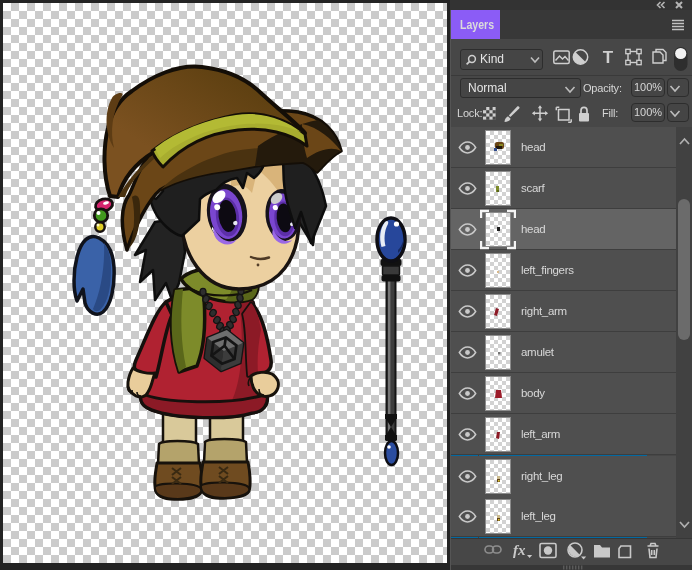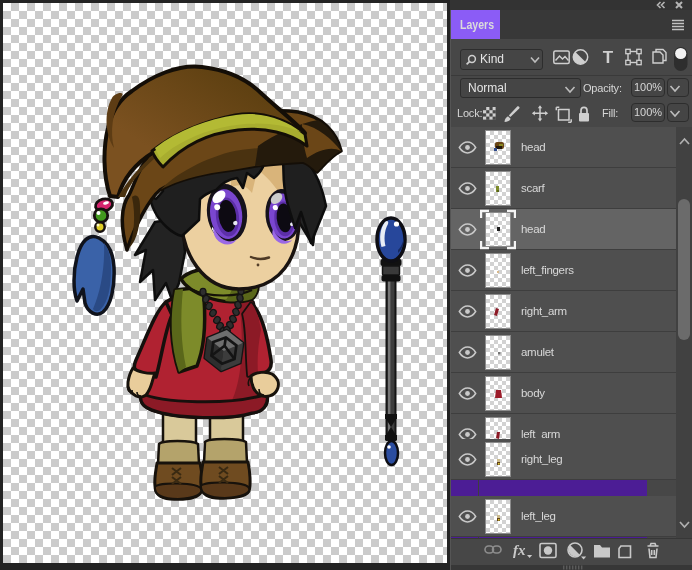--- a/index.html
+++ b/index.html
@@ -7,21 +7,21 @@
  background-size:16px 16px}
 #art{position:absolute;left:3px;top:3px}
 #panel{position:absolute;left:450px;top:0;width:242px;height:570px;background:#474747;border-left:1px solid #555}
 #topbar{position:absolute;left:450px;top:0;width:242px;height:10px;background:#333333;z-index:5}
 .tabbar{position:absolute;left:0;top:10px;width:242px;height:29px;background:#383838}
 .tab{position:absolute;left:0;top:0;width:49px;height:29px;background:#8b5cf6;color:#dbdbdb;font-weight:bold;font-size:12px;line-height:30px;padding-left:9px;box-sizing:border-box;white-space:nowrap}
 .row{position:absolute;left:0;width:242px;background:#474747}
 .dd{position:absolute;background:#454545;border:1px solid #2d2d2d;border-radius:3px;color:#e5e5e5;font-size:12px;box-sizing:border-box}
 .lbl{position:absolute;color:#d6d6d6;font-size:11px;letter-spacing:-0.2px}
 .vbox{position:absolute;background:#454545;border:1px solid #2d2d2d;border-radius:4px;color:#d6d6d6;font-size:11px;box-sizing:border-box;text-align:center}
-#list{position:absolute;left:0;top:127px;width:196px;height:411px;background:#4c1d95}
+#list{position:absolute;left:0;top:127px;width:196px;height:411px;background:#0369a1}
 .lrow{position:absolute;left:0;width:242px;height:40px;background:#4f4f4f;border-bottom:1px solid #3e3e3e}
 .lrow.sel{background:#646464}
 .eyesep{position:absolute;left:27px;top:0;width:1px;height:411px;background:#3e3e3e}
 .thumb{position:absolute;left:34px;top:3px;width:24px;height:33px;background-image:conic-gradient(#d2d2d2 25%,#ffffff 0 50%,#d2d2d2 0 75%,#ffffff 0);background-size:8px 8px;border:1px solid #8b8b8b}
 .lname{position:absolute;left:70px;top:0;height:40px;line-height:40px;color:#d8d8d8;font-size:11.5px;letter-spacing:-0.3px}
 #sbar{position:absolute;left:225px;top:127px;width:17px;height:411px;background:#414141}
 #sthumb{position:absolute;left:227px;top:199px;width:12px;height:141px;background:#6b6b6b;border-radius:6px}
 #toolbar{position:absolute;left:0;top:538px;width:242px;height:27px;background:#474747;border-top:1px solid #373737}
 #grip{position:absolute;left:0;top:565px;width:242px;height:5px;background:#373737}
 svg{display:block}
@@ -383,21 +383,21 @@
    <circle cx="10" cy="7" r="2.6" fill="#c9c9c9"></circle>
   </svg>
 
   <div class="thumb">
           <svg width="24" height="33" viewBox="0 0 24 33" style="position:absolute;left:0;top:0">
             <path d="M11,14 l3,0 -1,7 -3,-1 z" fill="#8c1a26"></path>
           </svg>
         </div>
   <div class="lname">left_arm</div>
       </div>
-      <div class="lrow" style="top:312px">
+      <div class="lrow" style="top:329px">
   <svg width="19" height="13" viewBox="0 0 20 14" style="position:absolute;left:7px;top:14px">
    <path d="M1.2,7 C4,2.6 8,1.2 10,1.2 C12,1.2 16,2.6 18.8,7 C16,11.4 12,12.8 10,12.8 C8,12.8 4,11.4 1.2,7 Z" fill="none" stroke="#c9c9c9" stroke-width="1.6"></path>
    <circle cx="10" cy="7" r="2.6" fill="#c9c9c9"></circle>
   </svg>
 
   <div class="thumb">
           <svg width="24" height="33" viewBox="0 0 24 33" style="position:absolute;left:0;top:0">
             <rect x="11" y="16" width="3" height="4" fill="#cbbb8e"></rect>
             <rect x="11" y="19" width="3" height="3" fill="#5f3f1c"></rect>
             <rect x="12" y="20" width="1.6" height="1.6" fill="#d8c42a"></rect>

